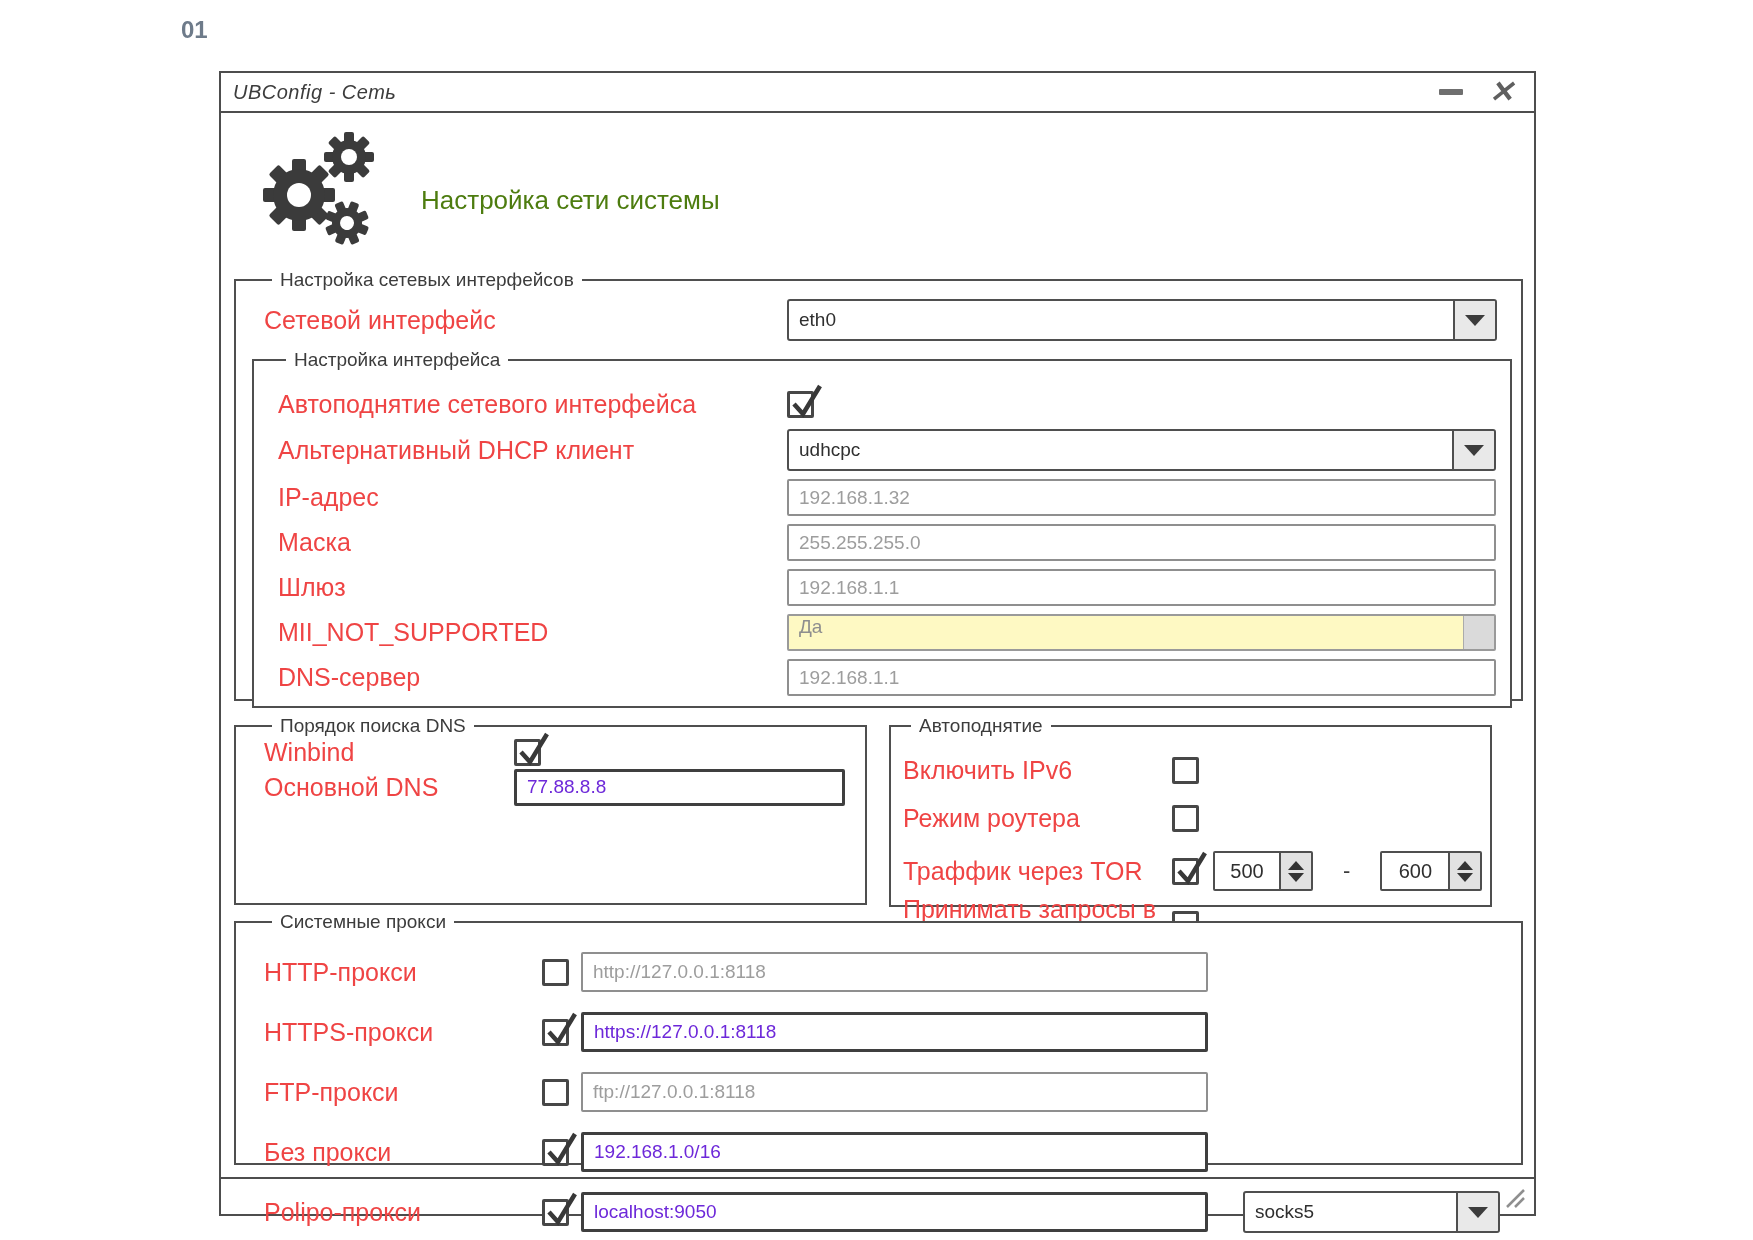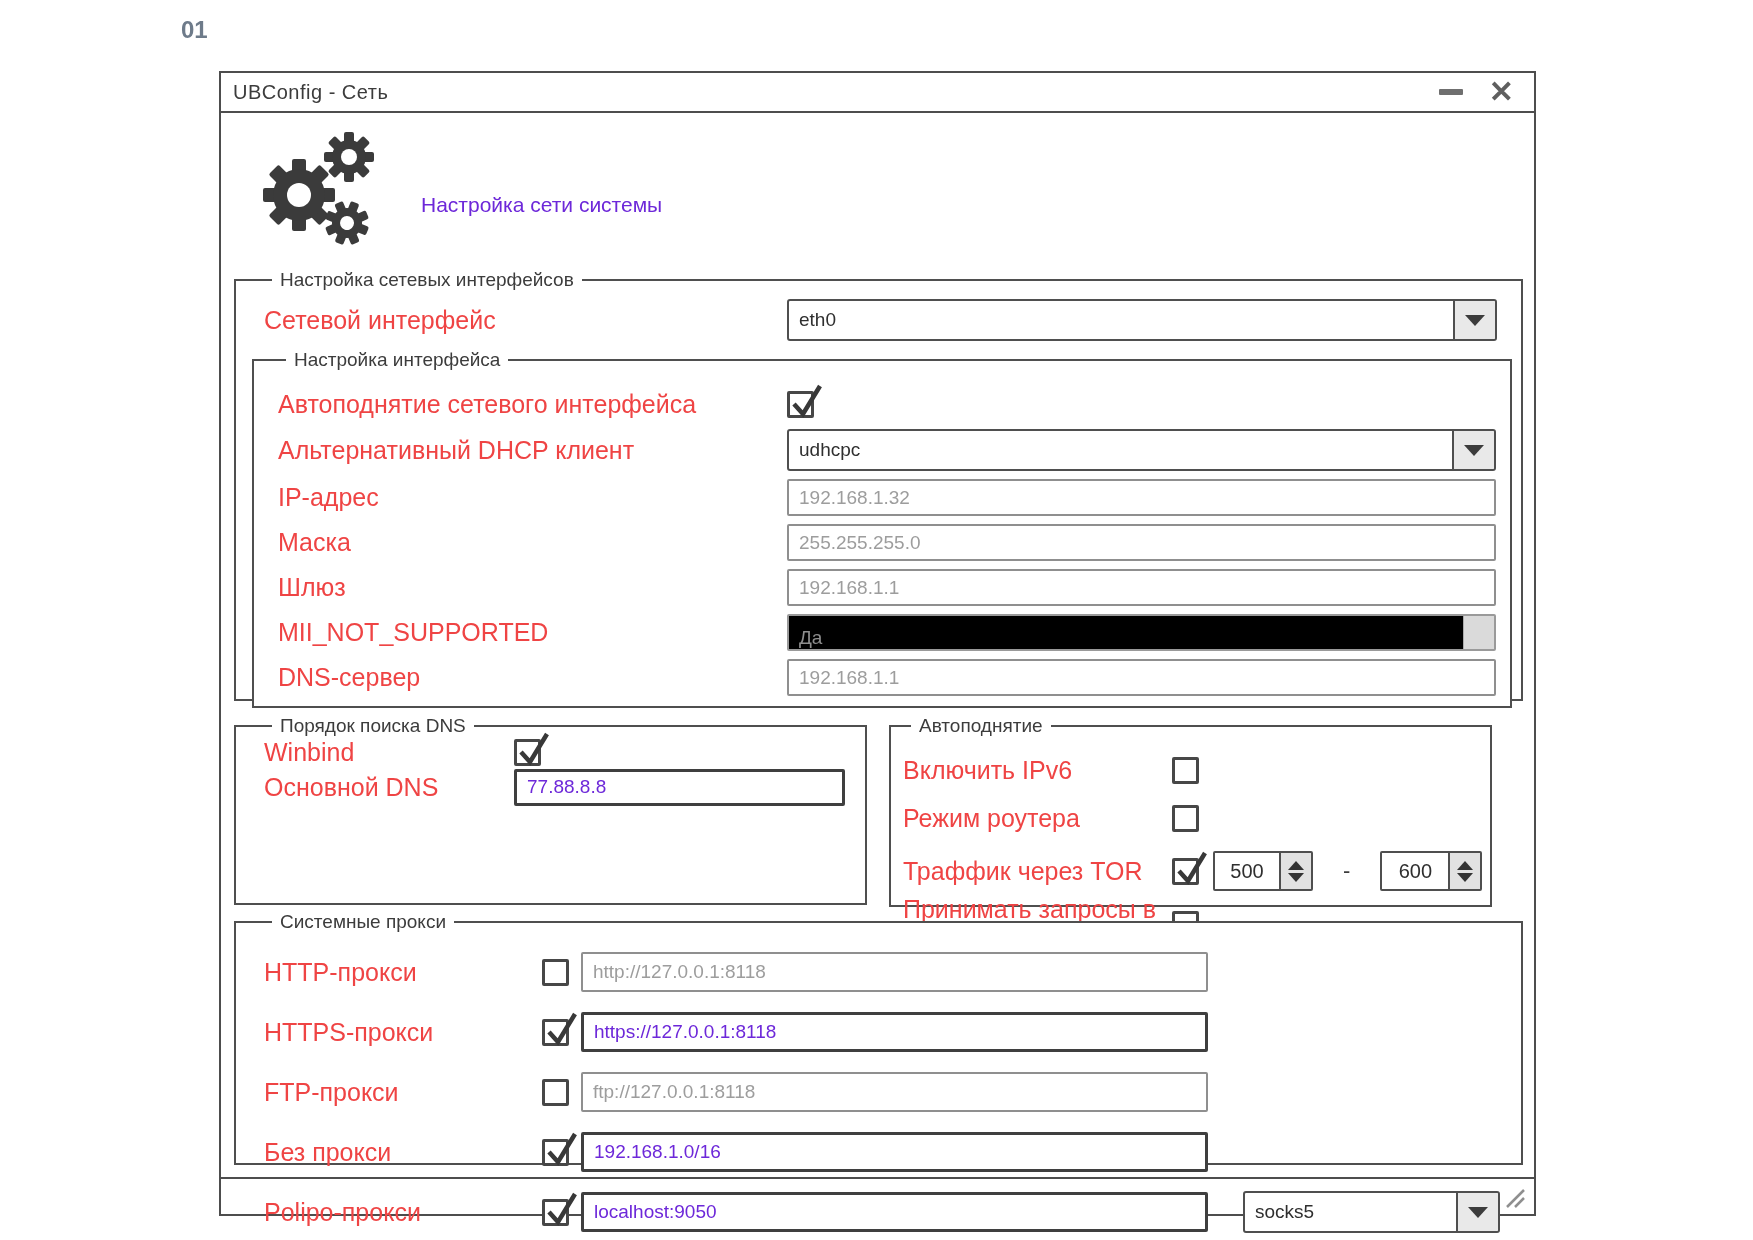--- a/index.html
+++ b/index.html
@@ -9,29 +9,29 @@
     -webkit-font-smoothing:antialiased;
   }
   .figure-label{position:absolute;left:181px;top:16px;font-size:24px;font-weight:bold;color:#6e7b8a;}
 
   .window{
     position:absolute;left:219px;top:71px;width:1317px;height:1145px;
     background:#fff;border:2px solid #4d4d4d;box-sizing:border-box;
   }
   .titlebar{
     position:absolute;left:0;top:0;right:0;height:40px;
-    border-bottom:2px solid #4d4d4d;display:flex;align-items:center;box-sizing:border-box;
+    border-bottom:2px solid #4d4d4d;display:flex;align-items:center;box-sizing:border-box;font-style:italic;
   }
   .titlebar .title{font-size:20px;color:#3c3c3c;padding-left:12px;letter-spacing:.5px;}
   .win-btns{margin-left:auto;display:flex;align-items:center;gap:26px;padding-right:20px;}
   .btn-min{width:24px;height:6px;background:#6f6f6f;border-radius:1px;cursor:pointer;}
   .btn-close{font-size:30px;line-height:1;color:#5f5f5f;font-weight:bold;cursor:pointer;}
 
   .hdr-icon{position:absolute;left:40px;top:58px;width:120px;height:116px;}
-  .hdr-title{position:absolute;left:200px;top:120px;font-size:21px;color:#6d28d9;}
+  .hdr-title{position:absolute;left:200px;top:112px;font-size:26px;color:#4d7c0f;}
 
   fieldset{
     border:2px solid #4f4f4f;margin:0;box-sizing:border-box;min-width:0;background:#fff;
   }
   legend{font-size:19px;color:#3c3c3c;margin-left:8px;padding:0 8px;}
 
   .f1{position:absolute;left:13px;top:196px;width:1289px;height:432px;padding:0 24px 0 28px;}
   .f2{margin:8px -15px 0 -12px;padding:0 14px 10px 24px;}
 
   .row{display:flex;align-items:center;}
@@ -52,22 +52,22 @@
 
   .ti{
     flex:1;height:37px;border:2px solid #8f8f8f;border-radius:2px;background:#fff;
     font-family:"Liberation Sans",sans-serif;font-size:19px;color:#3a3a3a;
     padding:0 10px;box-sizing:border-box;outline:none;
   }
   .ti::placeholder{color:#9d9d9d;opacity:1;}
   .ti.strong{border:3px solid #3f3f3f;color:#6d28d9;}
 
   .disabled-field{
-    flex:1;height:37px;border:2px solid #9a9a9a;border-radius:2px;background:#000000;
-    display:flex;align-items:flex-end;box-sizing:border-box;position:relative;
+    flex:1;height:37px;border:2px solid #9a9a9a;border-radius:2px;background:#fef9c3;
+    display:flex;align-items:flex-start;box-sizing:border-box;position:relative;
   }
   .disabled-field .dval{flex:1;padding:0 10px;font-size:19px;color:#8e8e8e;}
   .disabled-btn{position:absolute;right:0;top:0;bottom:0;width:30px;background:#dadada;border-left:1px solid #ababab;}
 
   .cb{
     width:27px;height:27px;border:3px solid #474747;border-radius:2px;background:#fff;
     flex:none;position:relative;box-sizing:border-box;cursor:pointer;
   }
   .cb svg{position:absolute;left:-2px;top:-12px;overflow:visible;}
 

